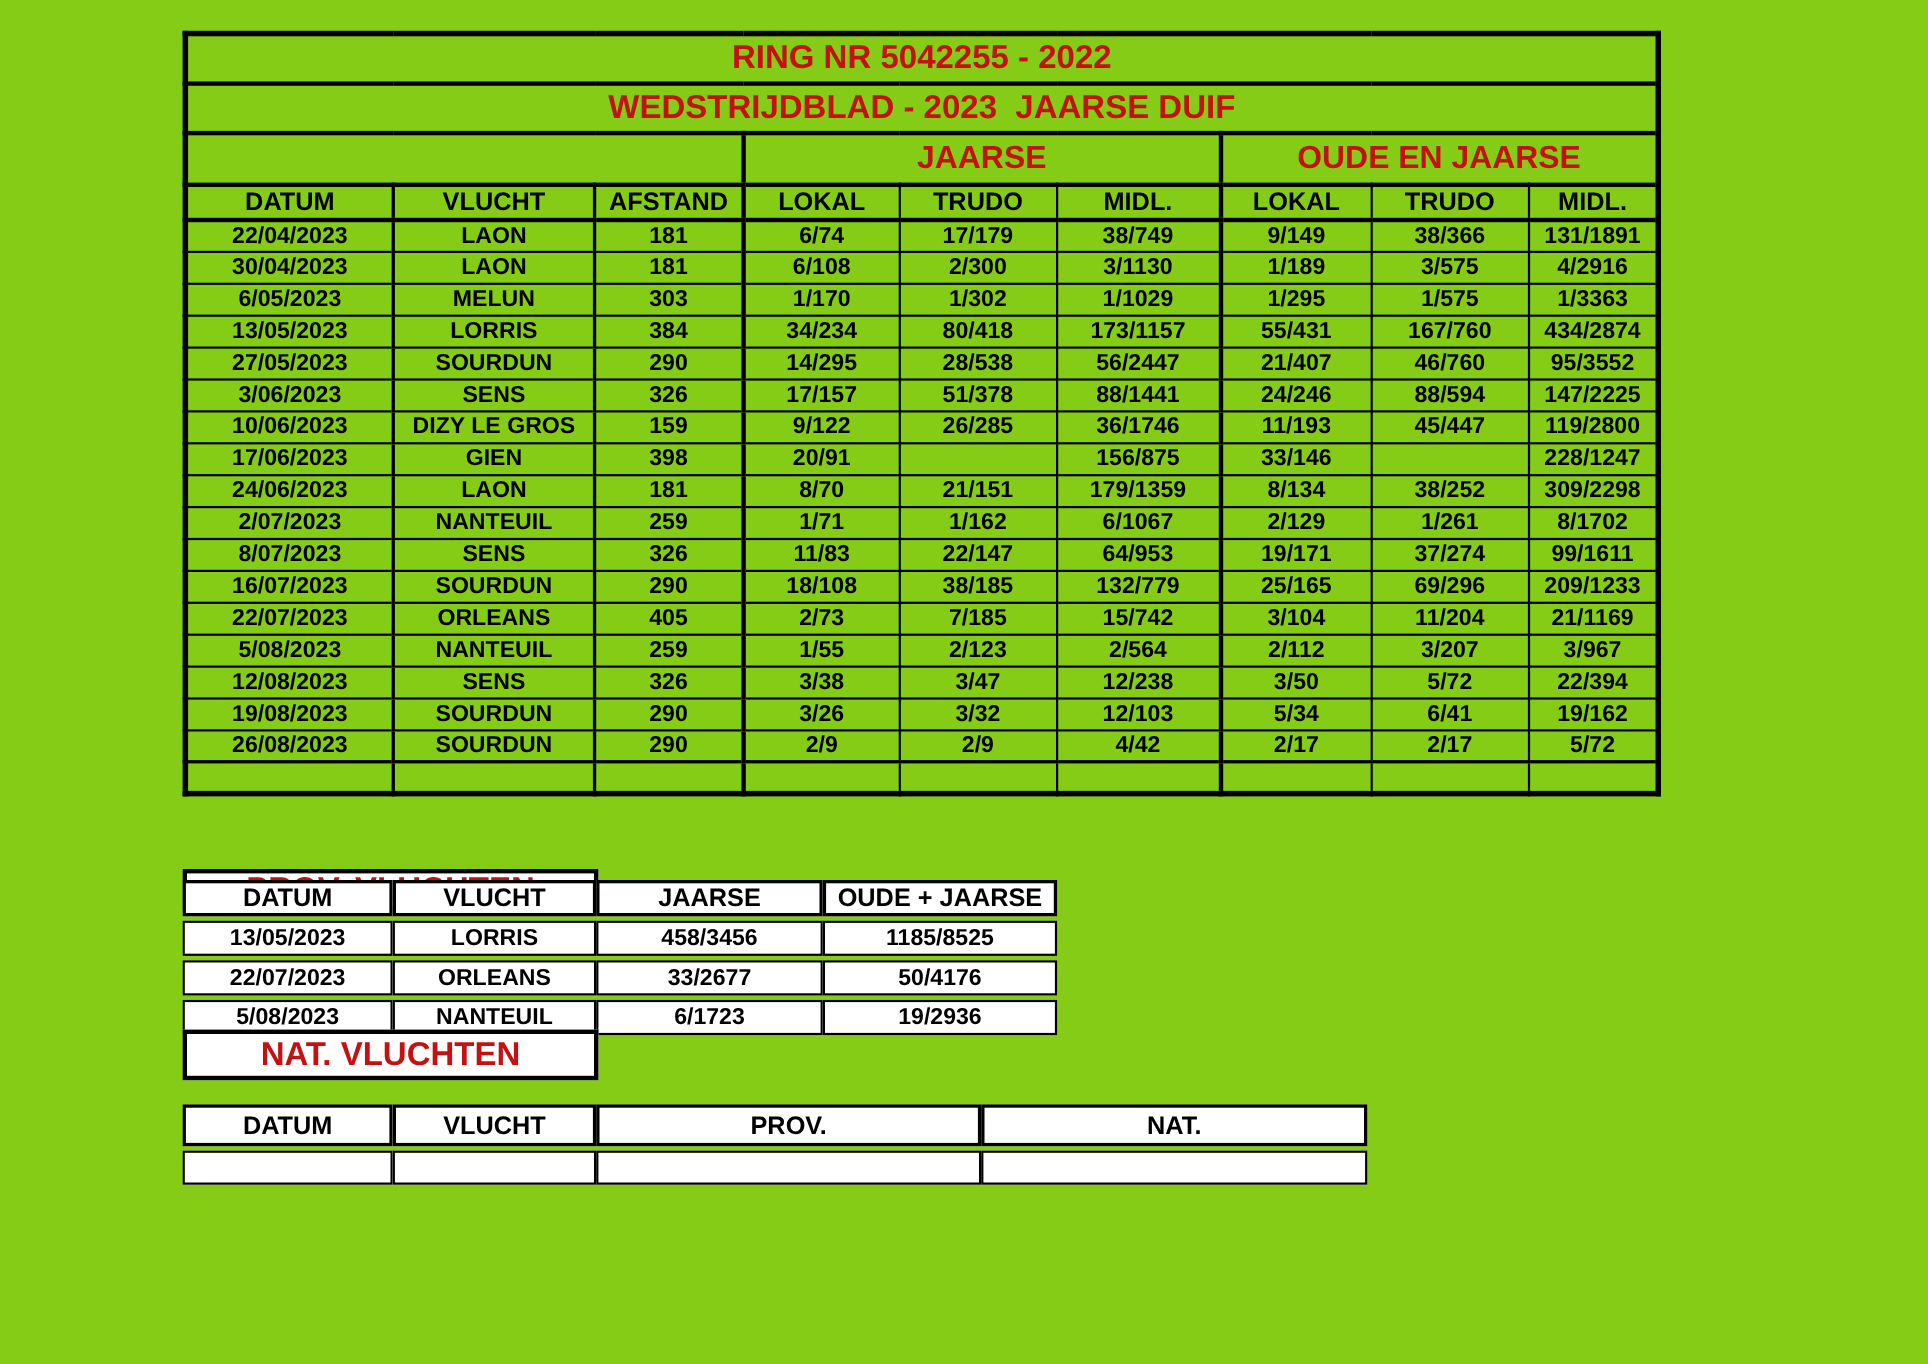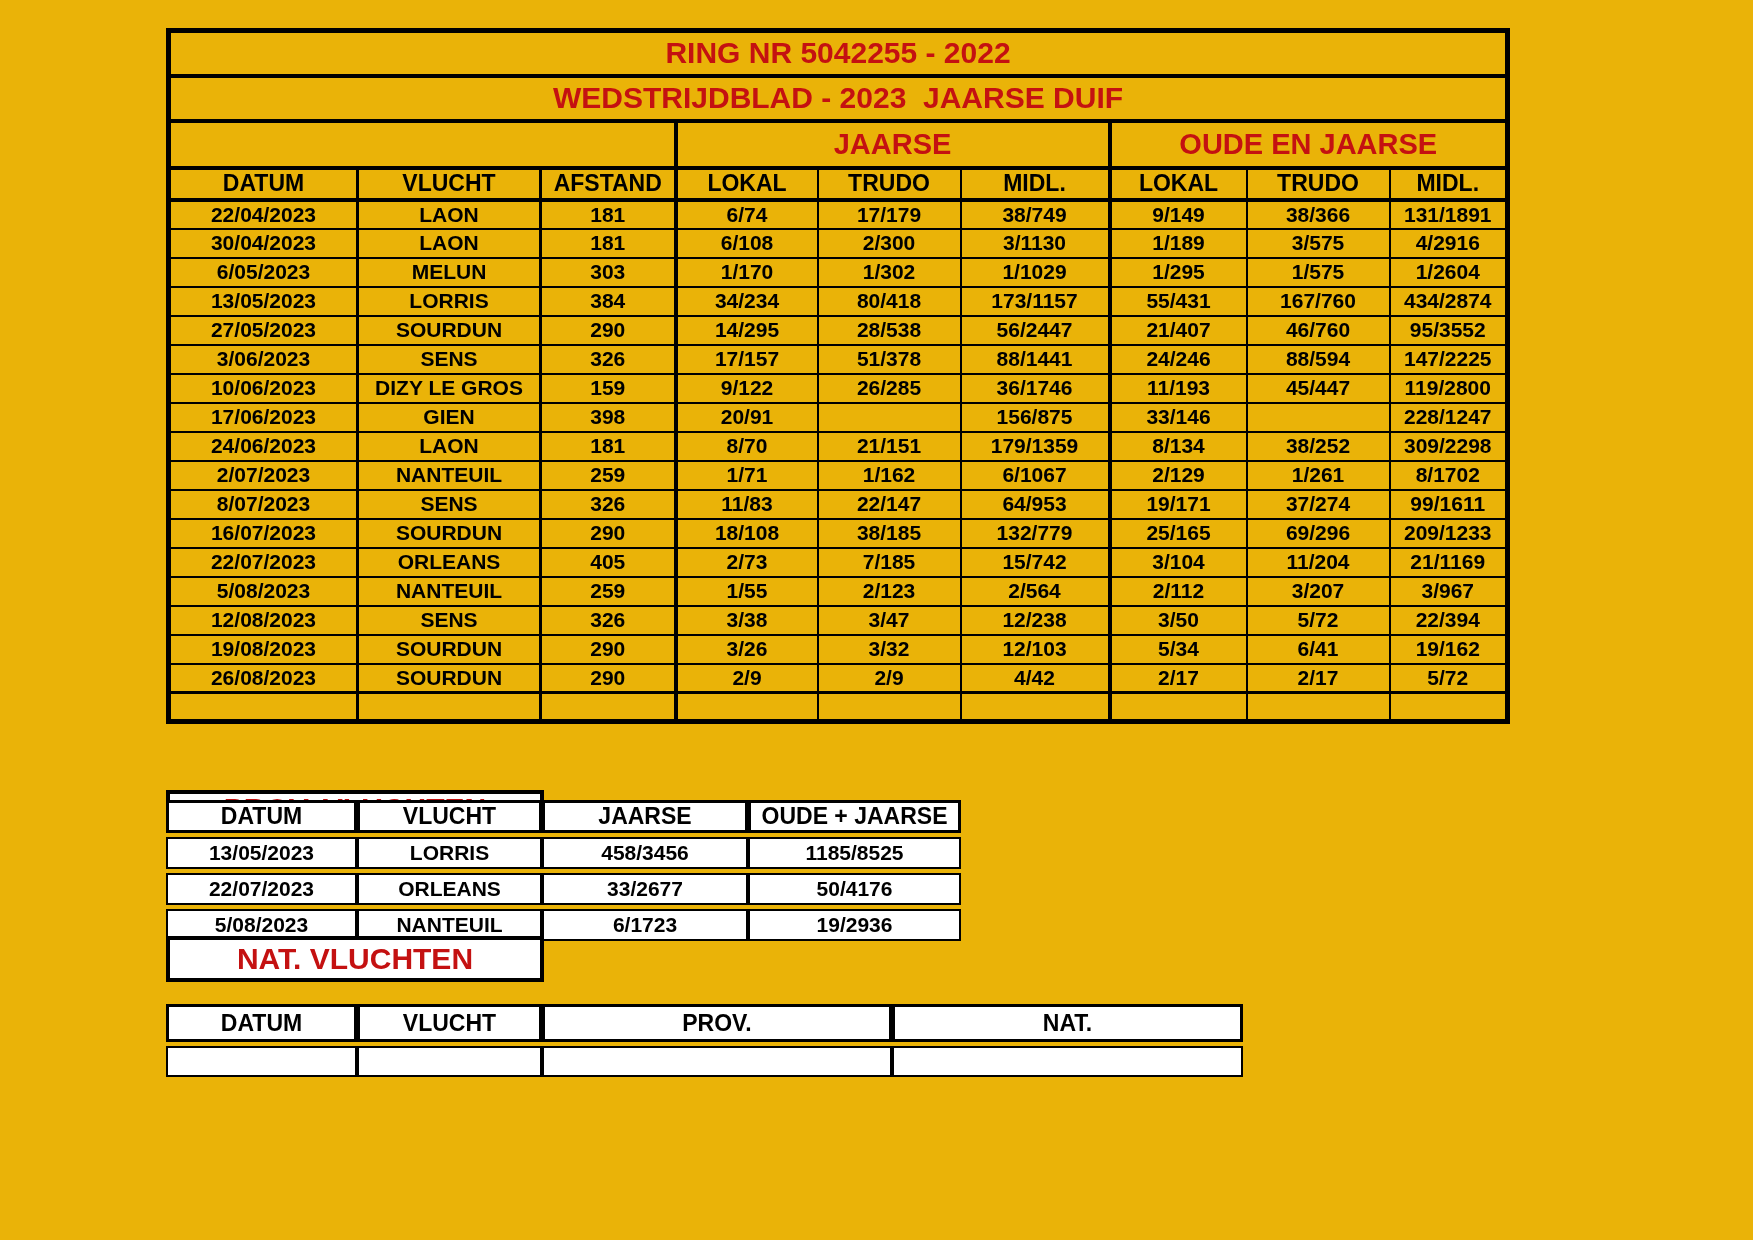--- a/index.html
+++ b/index.html
@@ -3,21 +3,21 @@
 <meta charset="utf-8">
 <style>
   * { box-sizing: border-box; margin: 0; padding: 0; }
   html, body { background: #ffffff; }
   body {
     width: 1753px; height: 1240px;
     font-family: "Liberation Sans", sans-serif;
     font-weight: 700;
     color: #000;
   }
-  .sheet { position: relative; width: 1753px; height: 1240px; background: #eab308; overflow: hidden; }
+  .sheet { position: relative; width: 1753px; height: 1240px; background: #84cc16; overflow: hidden; }
 
   
   table.main {
     position: absolute; left: 166px; top: 28px;
     border-collapse: collapse; table-layout: fixed;
     border: 5px solid #000;
   }
   table.main th, table.main td {
     border: 2px solid #000;
     text-align: center; vertical-align: middle;
@@ -140,21 +140,21 @@
 
         <tr>
           <td>6/05/2023</td>
           <td class="bl3">MELUN</td>
           <td class="bl3">303</td>
           <td class="bl4">1/170</td>
           <td>1/302</td>
           <td>1/1029</td>
           <td class="bl4">1/295</td>
           <td>1/575</td>
-          <td>1/2604</td>
+          <td>1/3363</td>
         </tr>
 
         <tr>
           <td>13/05/2023</td>
           <td class="bl3">LORRIS</td>
           <td class="bl3">384</td>
           <td class="bl4">34/234</td>
           <td>80/418</td>
           <td>173/1157</td>
           <td class="bl4">55/431</td>

